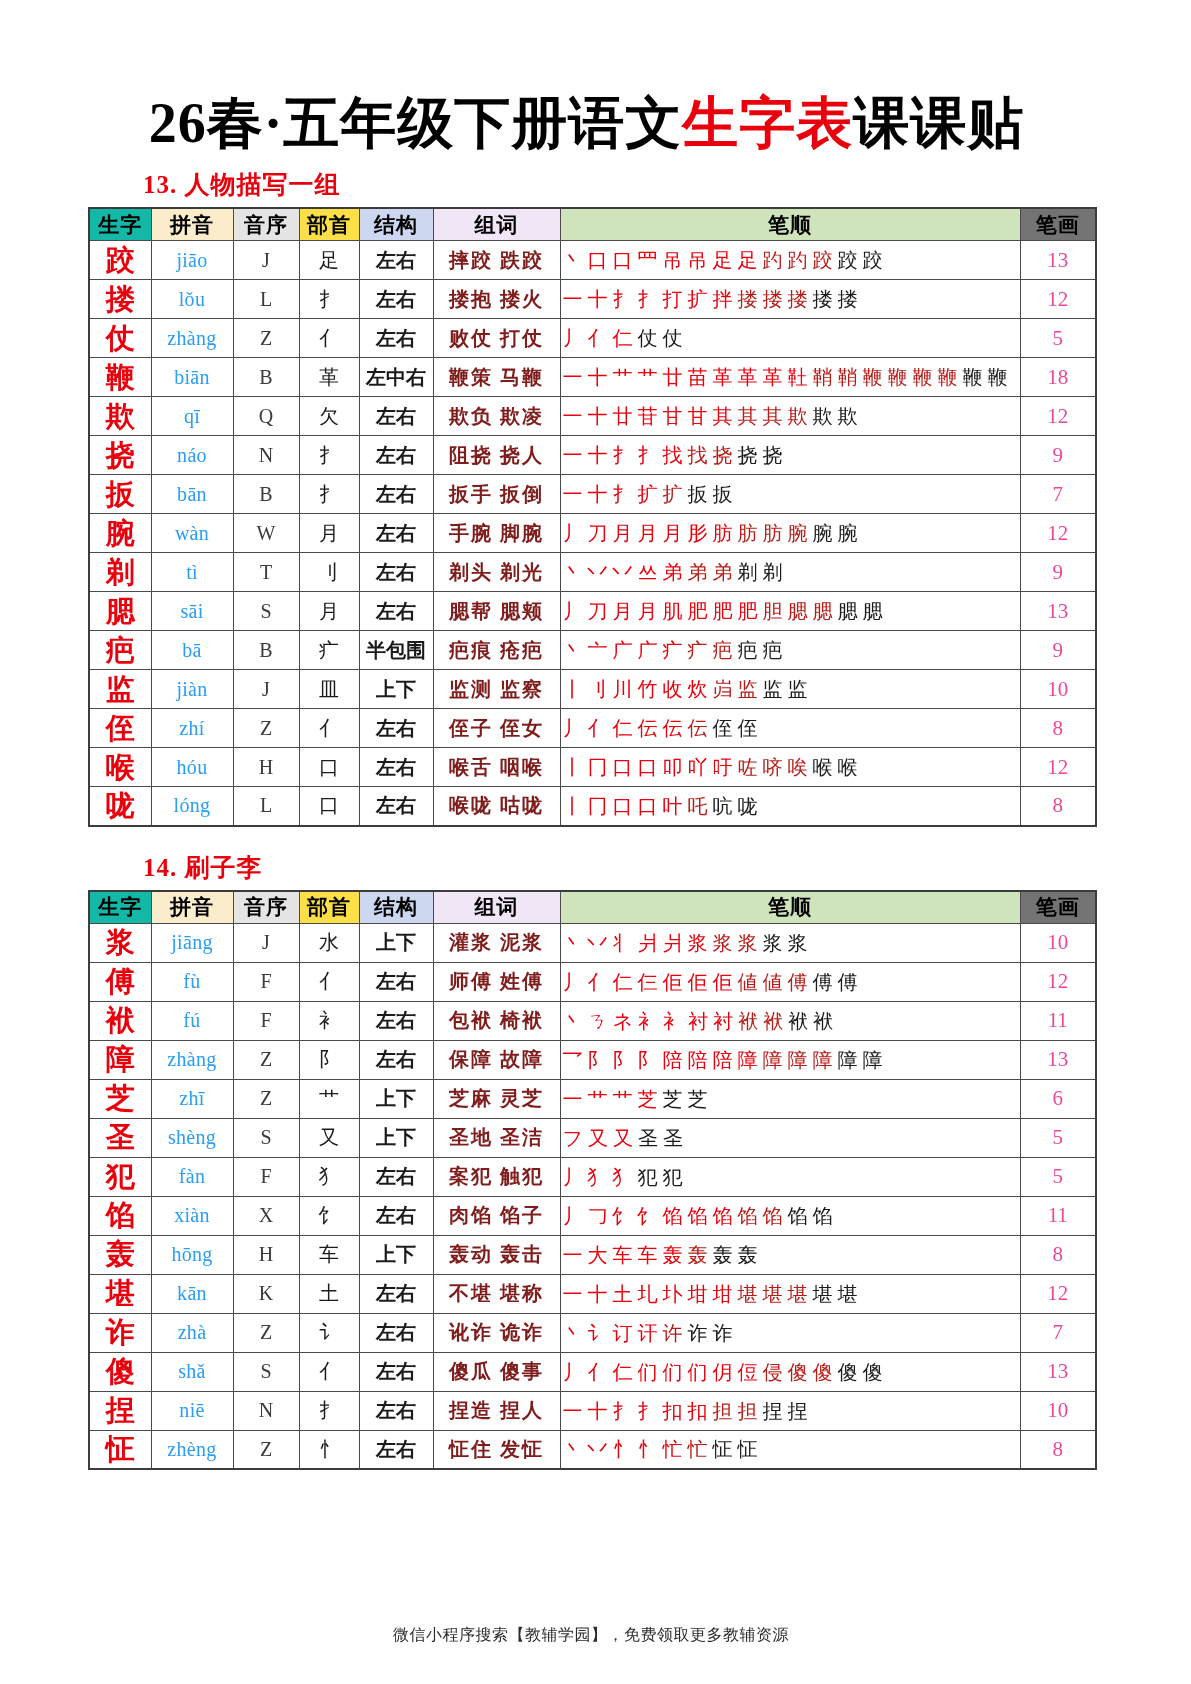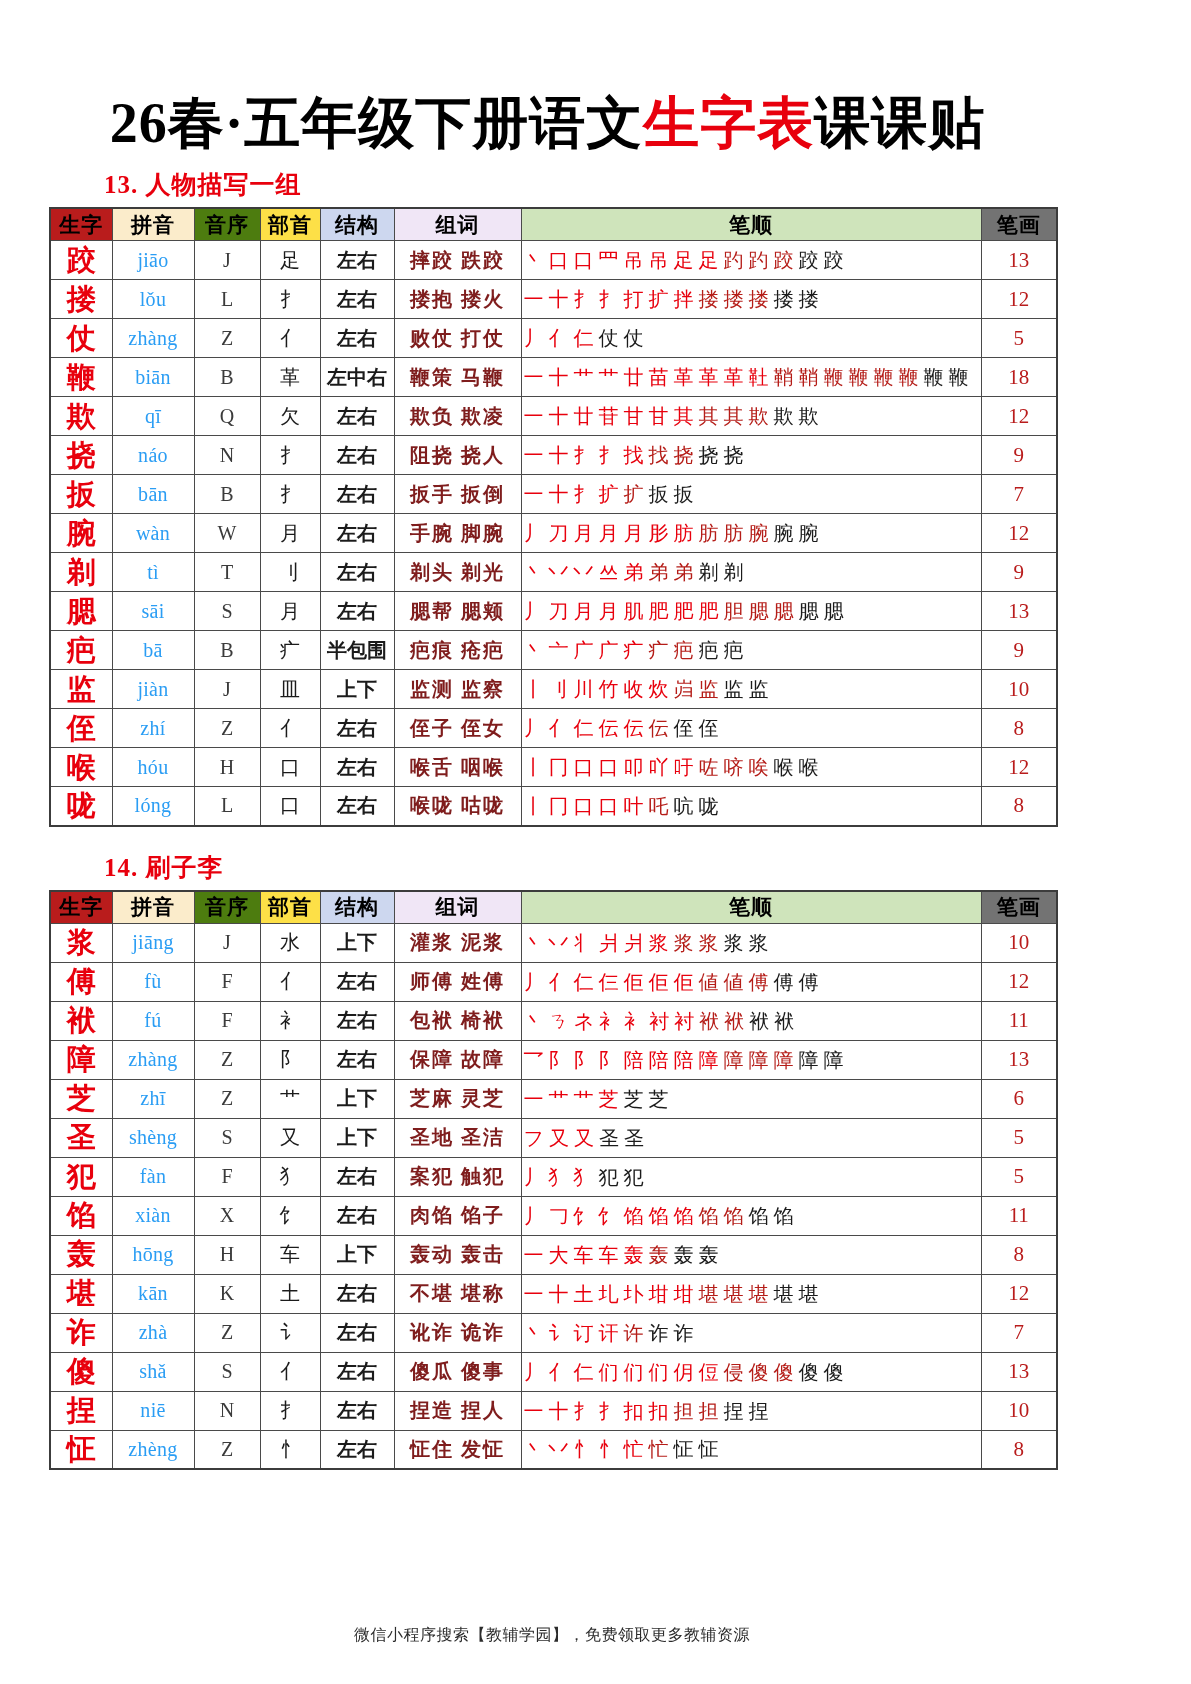--- a/index.html
+++ b/index.html
@@ -13,20 +13,21 @@
     font-family: "Liberation Serif", "DejaVu Serif", serif;
     position: relative;
     overflow: hidden;
   }
   .page {
     width: 1095px;
     height: 1684px;
     box-sizing: border-box;
     padding: 0;
     position: relative;
+    margin-left: 39px;
   }
 
   
   .title-wrap {
     text-align: center;
     padding-top: 86px;
     padding-bottom: 6px;
   }
   .title {
     font-family: "Liberation Serif", "DejaVu Serif", serif;
@@ -78,23 +79,23 @@
   col.c-bihua   { width: 76px; }
 
   
   thead th {
     height: 31px;
     font-size: 21px;
     font-weight: bold;
     color: #000;
     letter-spacing: 1px;
   }
-  th.h-zi     { background: #b91c1c; }
+  th.h-zi     { background: #14b8a6; }
   th.h-pinyin { background: #fbeccb; }
-  th.h-yinxu  { background: #4d7c0f; }
+  th.h-yinxu  { background: #e5e5e5; }
   th.h-bushou { background: #fde047; }
   th.h-jiegou { background: #cdd7ef; }
   th.h-zuci   { background: #f0e6f6; }
   th.h-bishun { background: #cfe4bb; }
   th.h-bihua  { background: #737373; }
 
   
   tbody tr { height: 39px; }
   td.zi {
     color: #e8000d;
@@ -122,21 +123,21 @@
     font-size: 20px;
     font-weight: bold;
   }
   td.zuci {
     color: #7f1d1d;
     font-size: 20px;
     font-weight: bold;
     letter-spacing: 2px;
   }
   td.bihua {
-    color: #b91c1c;
+    color: #ec4899;
     font-size: 21px;
     font-family: "DejaVu Sans", "Liberation Sans", sans-serif;
   }
 
   
   td.bishun {
     text-align: left;
     padding-left: 4px;
     overflow: hidden;
     white-space: nowrap;

